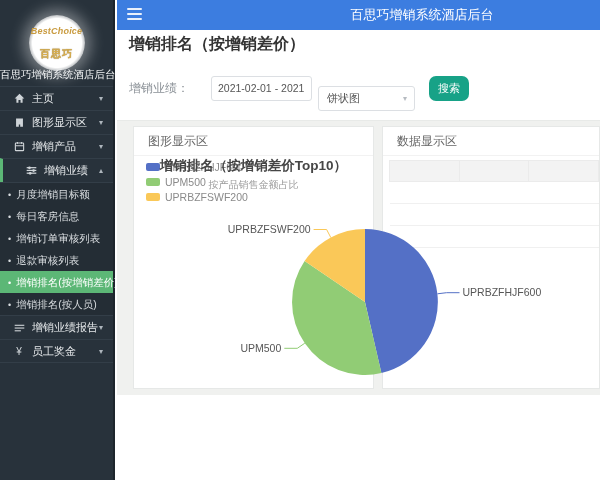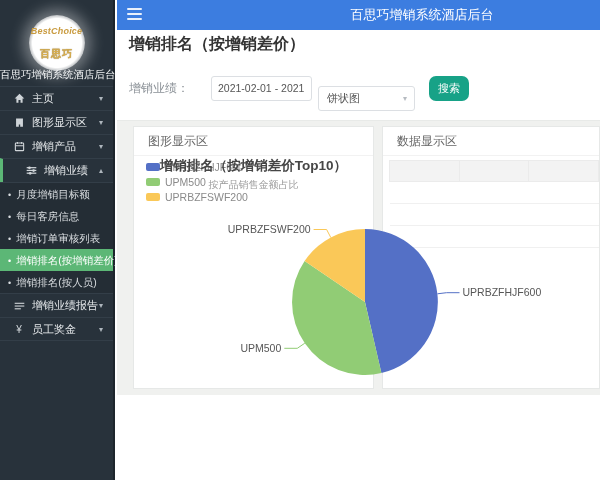--- a/index.html
+++ b/index.html
@@ -146,20 +146,23 @@
 
       <div class="submenu">
         <div class="smi">
           <span class="dot">•</span><span>月度增销目标额</span>
         </div>
         <div class="smi">
           <span class="dot">•</span><span>每日客房信息</span>
         </div>
         <div class="smi">
           <span class="dot">•</span><span>增销订单审核列表</span>
+        </div>
+        <div class="smi">
+          <span class="dot">•</span><span>退款审核列表</span>
         </div>
         <div class="smi active">
           <span class="dot">•</span><span>增销排名(按增销差价)</span>
         </div>
         <div class="smi">
           <span class="dot">•</span><span>增销排名(按人员)</span>
         </div>
       </div>
 
       <div class="mi">

